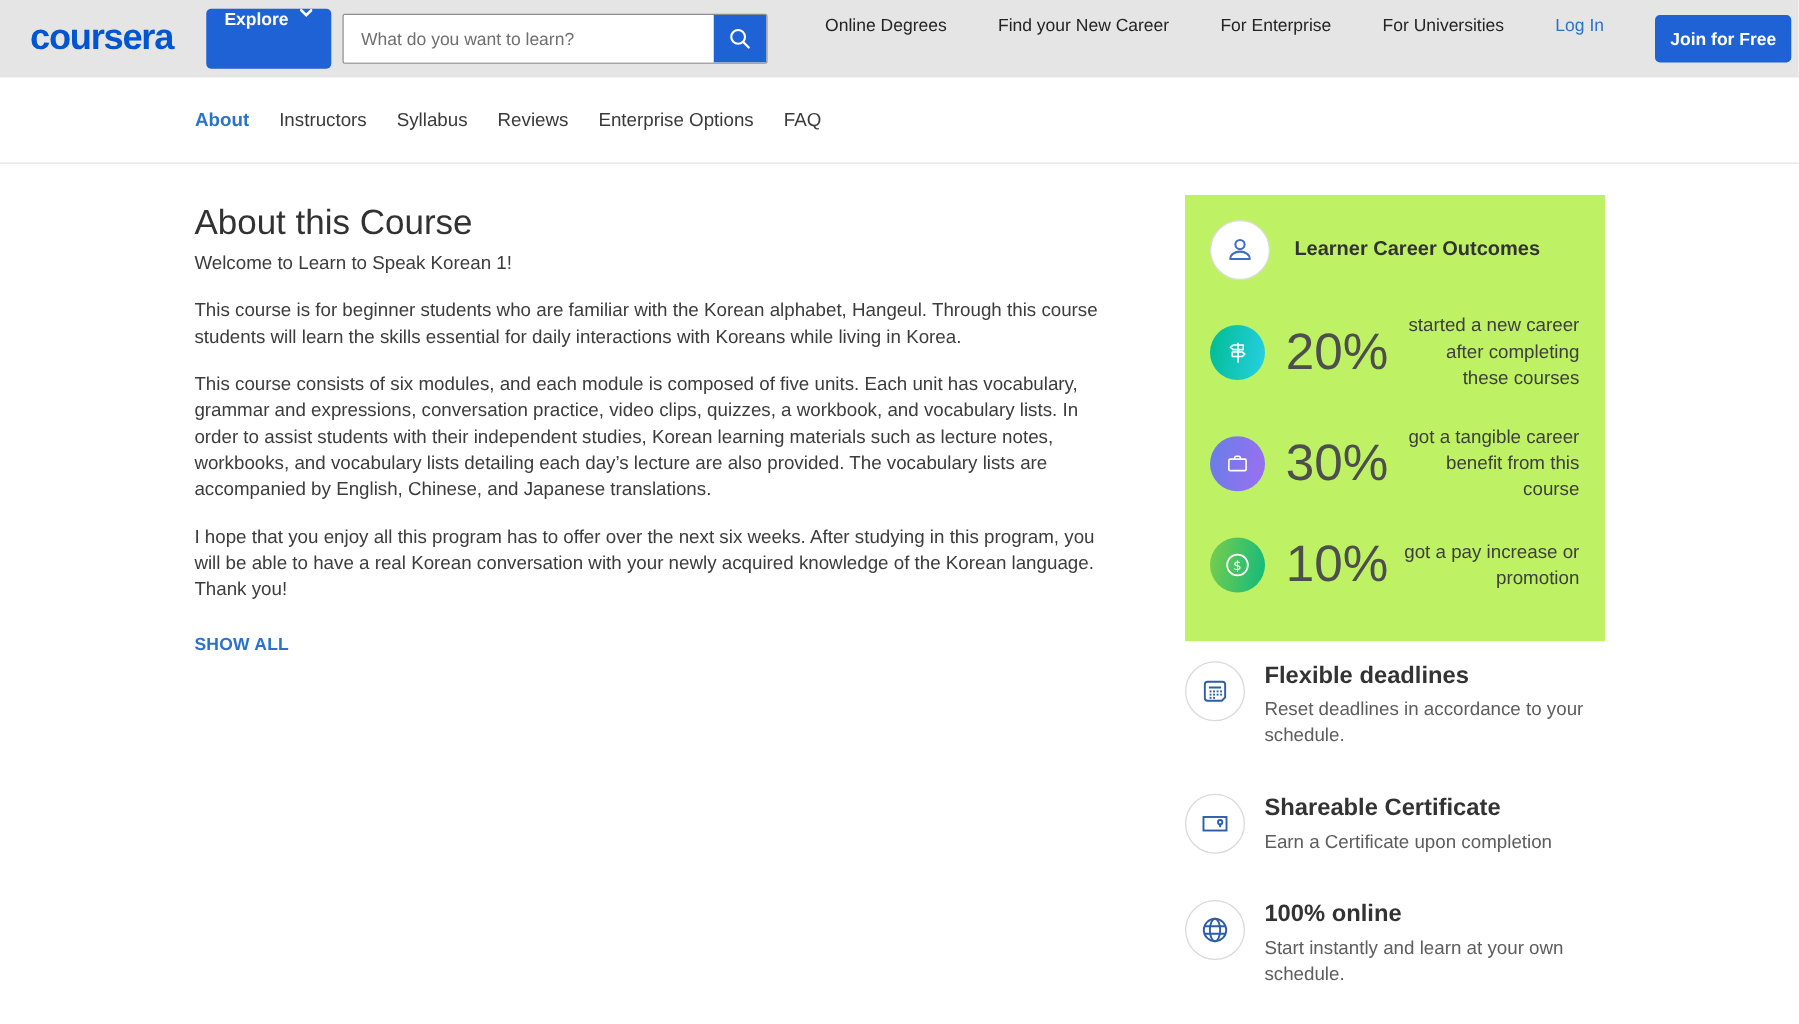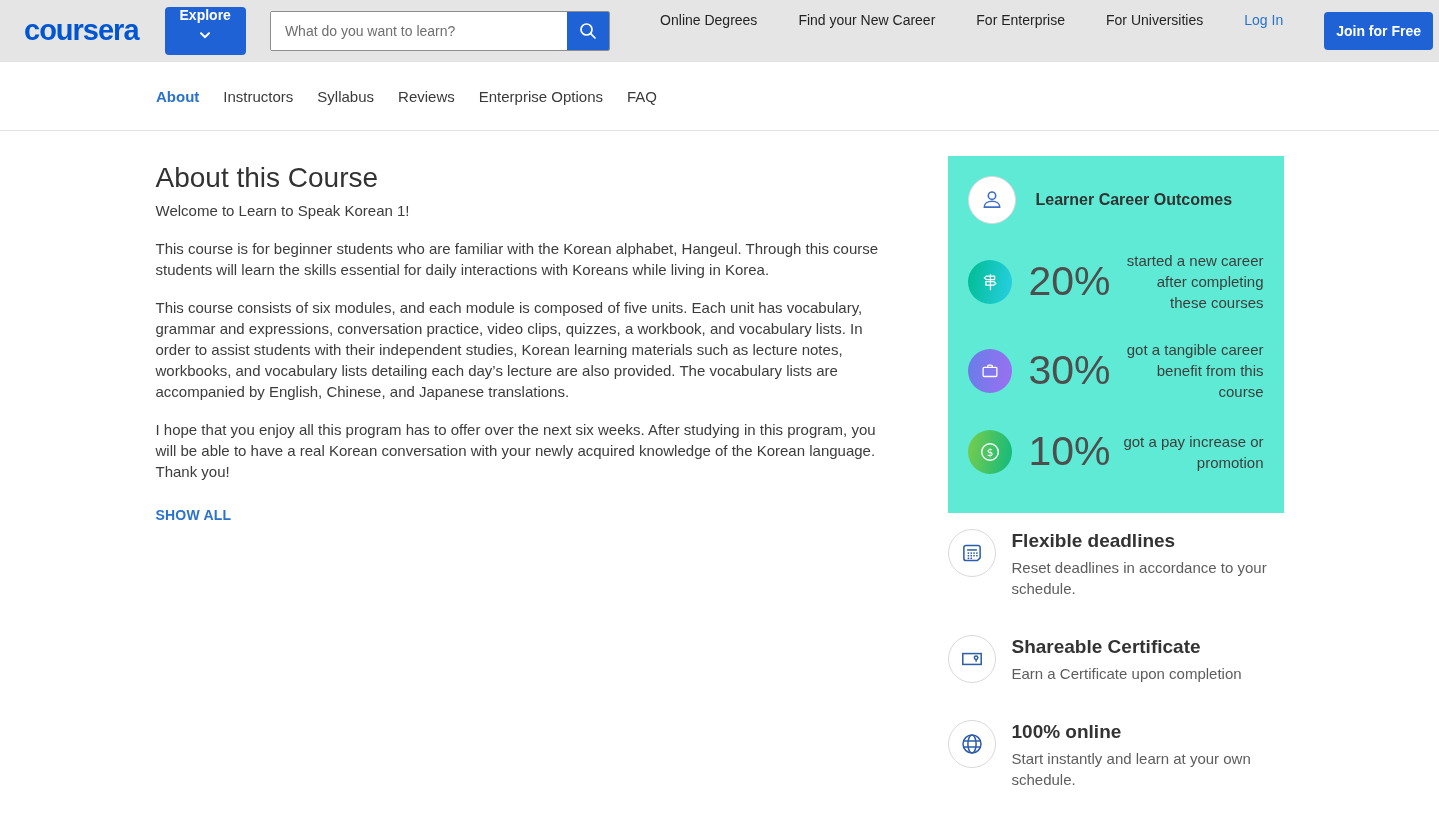--- a/index.html
+++ b/index.html
@@ -17,24 +17,24 @@
     background: #e5e5e5;
   }
   .logo {
     font-size: 29px; font-weight: 700; letter-spacing: -1px;
     color: #0056d2; cursor: pointer; line-height: 1;
   }
   .explore-btn {
     margin-left: 26px; height: 48px; padding: 0 15px;
     background: #1f62d6; color: #fff; border: none; border-radius: 4px;
     font-family: inherit; font-size: 14px; font-weight: 700;
-    display: inline-flex; align-items: center; gap: 9px; cursor: pointer; flex-direction: column;
+    display: inline-flex; gap: 9px; cursor: pointer;
   }
   .searchbar {
-    margin-left: 24px; width: 340px; height: 40px;
+    margin-left: 9px; width: 340px; height: 40px;
     border: 1px solid #8e8e8e; border-radius: 2px;
     display: flex; overflow: hidden; background: #fff;
   }
   .searchbar input {
     flex: 1; border: none; outline: none; padding: 0 14px;
     font-family: inherit; font-size: 14px; color: #333;
   }
   .searchbar input::placeholder { color: #6f6f6f; }
   .search-btn {
     width: 42px; background: #1f62d6; border: none; cursor: pointer;
@@ -62,21 +62,21 @@
   .side-col { width: 336px; margin-left: 55px; }
   
   .page-title { font-size: 28px; font-weight: 400; color: #323232; margin: 6px 0 6px; }
   .views { font-size: 15px; font-weight: 700; color: #4f4f4f; margin: 0 0 22px; }
   .para { font-size: 15px; line-height: 21px; color: #3c3c3c; margin: 0 0 17px; }
   .show-all {
     display: inline-block; margin-top: 8px; font-size: 14px; font-weight: 700;
     color: #2a73cc; text-decoration: none; cursor: pointer; letter-spacing: 0.2px;
   }
   
-  .outcomes-card { background: #5eead4; padding: 20px 20px 38px; }
+  .outcomes-card { background: #bef264; padding: 20px 20px 38px; }
   .card-header { display: flex; align-items: center; gap: 20px; }
   .circle-lg {
     width: 48px; height: 48px; border-radius: 50%; background: #fff;
     border: 1px solid #dcdcdc; display: flex; align-items: center;
     justify-content: center; flex: 0 0 48px;
   }
   .card-title { font-size: 16px; font-weight: 700; color: #333; }
   .outcome-row { display: flex; align-items: center; margin-top: 26px; }
   .grad-circle {
     width: 44px; height: 44px; border-radius: 50%; flex: 0 0 44px;

